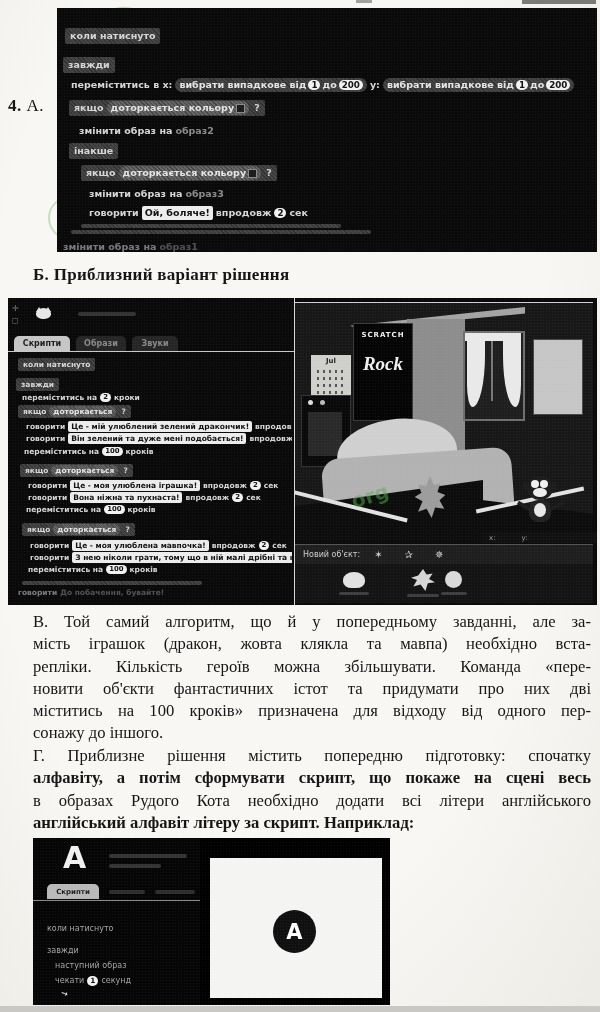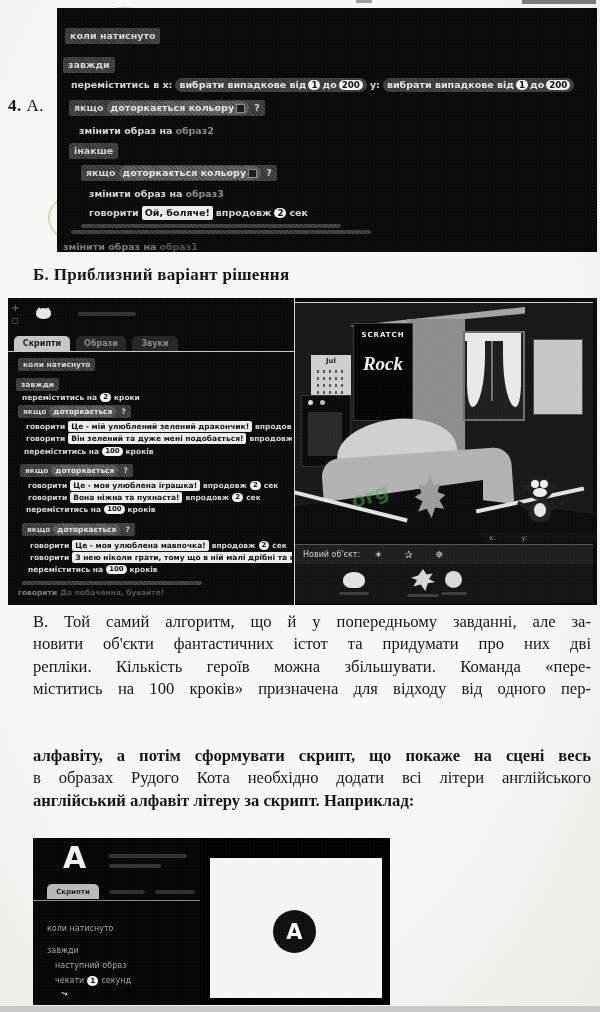--- a/index.html
+++ b/index.html
@@ -325,26 +325,29 @@
     <div class="thumbcap" style="left:44px;top:28px;width:30px;"></div>
     <div class="abs" style="left:116px;top:5px;width:24px;height:22px;background:#d6d6d6;clip-path:polygon(50% 0,65% 25%,90% 20%,75% 45%,100% 60%,70% 65%,60% 100%,40% 70%,10% 80%,25% 50%,0 40%,30% 30%);"></div>
     <div class="thumbcap" style="left:112px;top:30px;width:32px;"></div>
     <div class="abs" style="left:150px;top:7px;width:17px;height:17px;background:#d9d9d9;border-radius:50%;"></div>
     <div class="thumbcap" style="left:146px;top:28px;width:26px;"></div>
   </div>
 </div>
 
 <div class="abs para" style="left:33px;top:611px;">
     <div class="pline">В. Той самий алгоритм, що й у попередньому завданні, але за-</div>
+    <div class="pline">мість іграшок (дракон, жовта клякла та мавпа) необхідно вста-</div>
+    <div class="pline">репліки. Кількість героїв можна збільшувати. Команда «пере-</div>
     <div class="pline">новити об'єкти фантастичних істот та придумати про них дві</div>
-    <div class="pline">репліки. Кількість героїв можна збільшувати. Команда «пере-</div>
     <div class="pline">міститись на 100 кроків» призначена для відходу від одного пер-</div>
+    <div class="pline nj">сонажу до іншого.</div>
   </div>
 
 <div class="abs para" style="left:33px;top:745px;">
+    <div class="pline">Г. Приблизне рішення містить попередню підготовку: спочатку</div>
     <div class="pline bl">алфавіту, а потім сформувати скрипт, що покаже на сцені весь</div>
     <div class="pline">в образах Рудого Кота необхідно додати всі літери англійського</div>
     <div class="pline nj bl">англійський алфавіт літеру за скрипт. Наприклад:</div>
   </div>
 
 <div class="shot" style="left:33px;top:838px;width:357px;height:167px;background:#060606;">
 
   <div class="abs" style="left:30px;top:2px;color:#f0f0f0;font:700 30px 'DejaVu Sans',sans-serif;">A</div>
   <div class="metabar" style="left:76px;top:16px;width:78px;"></div>
   <div class="metabar" style="left:76px;top:26px;width:52px;"></div>

